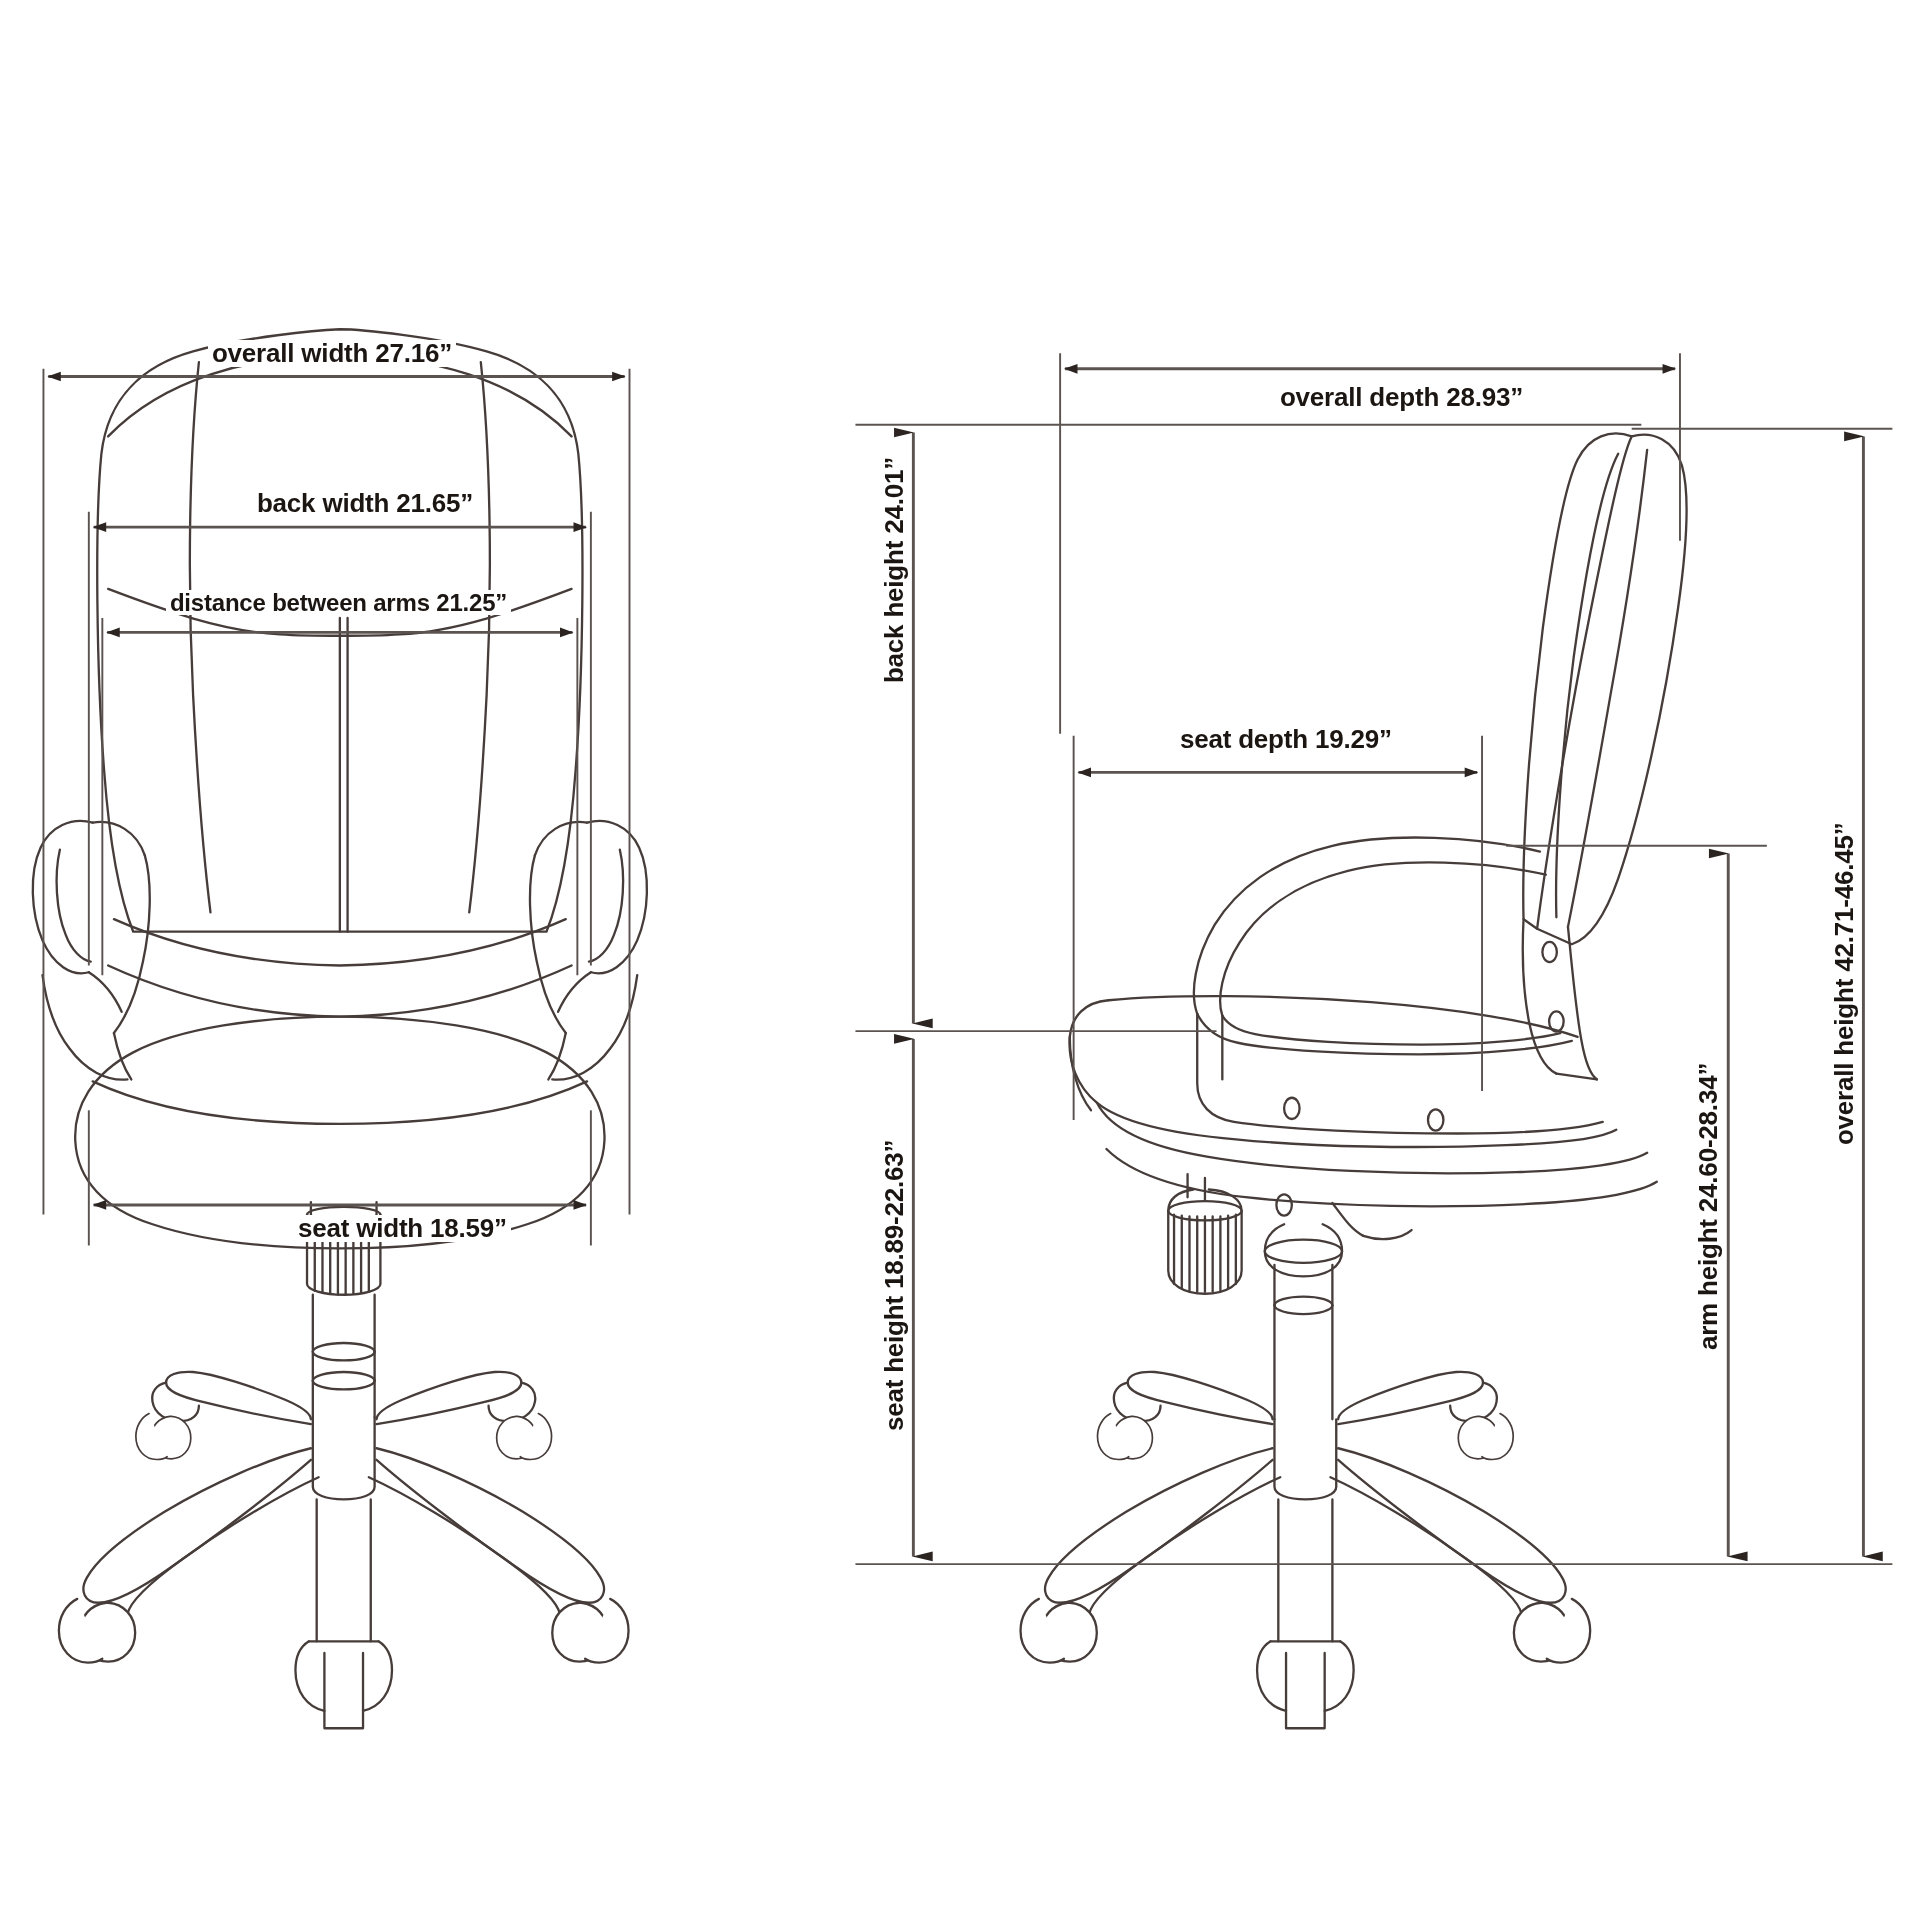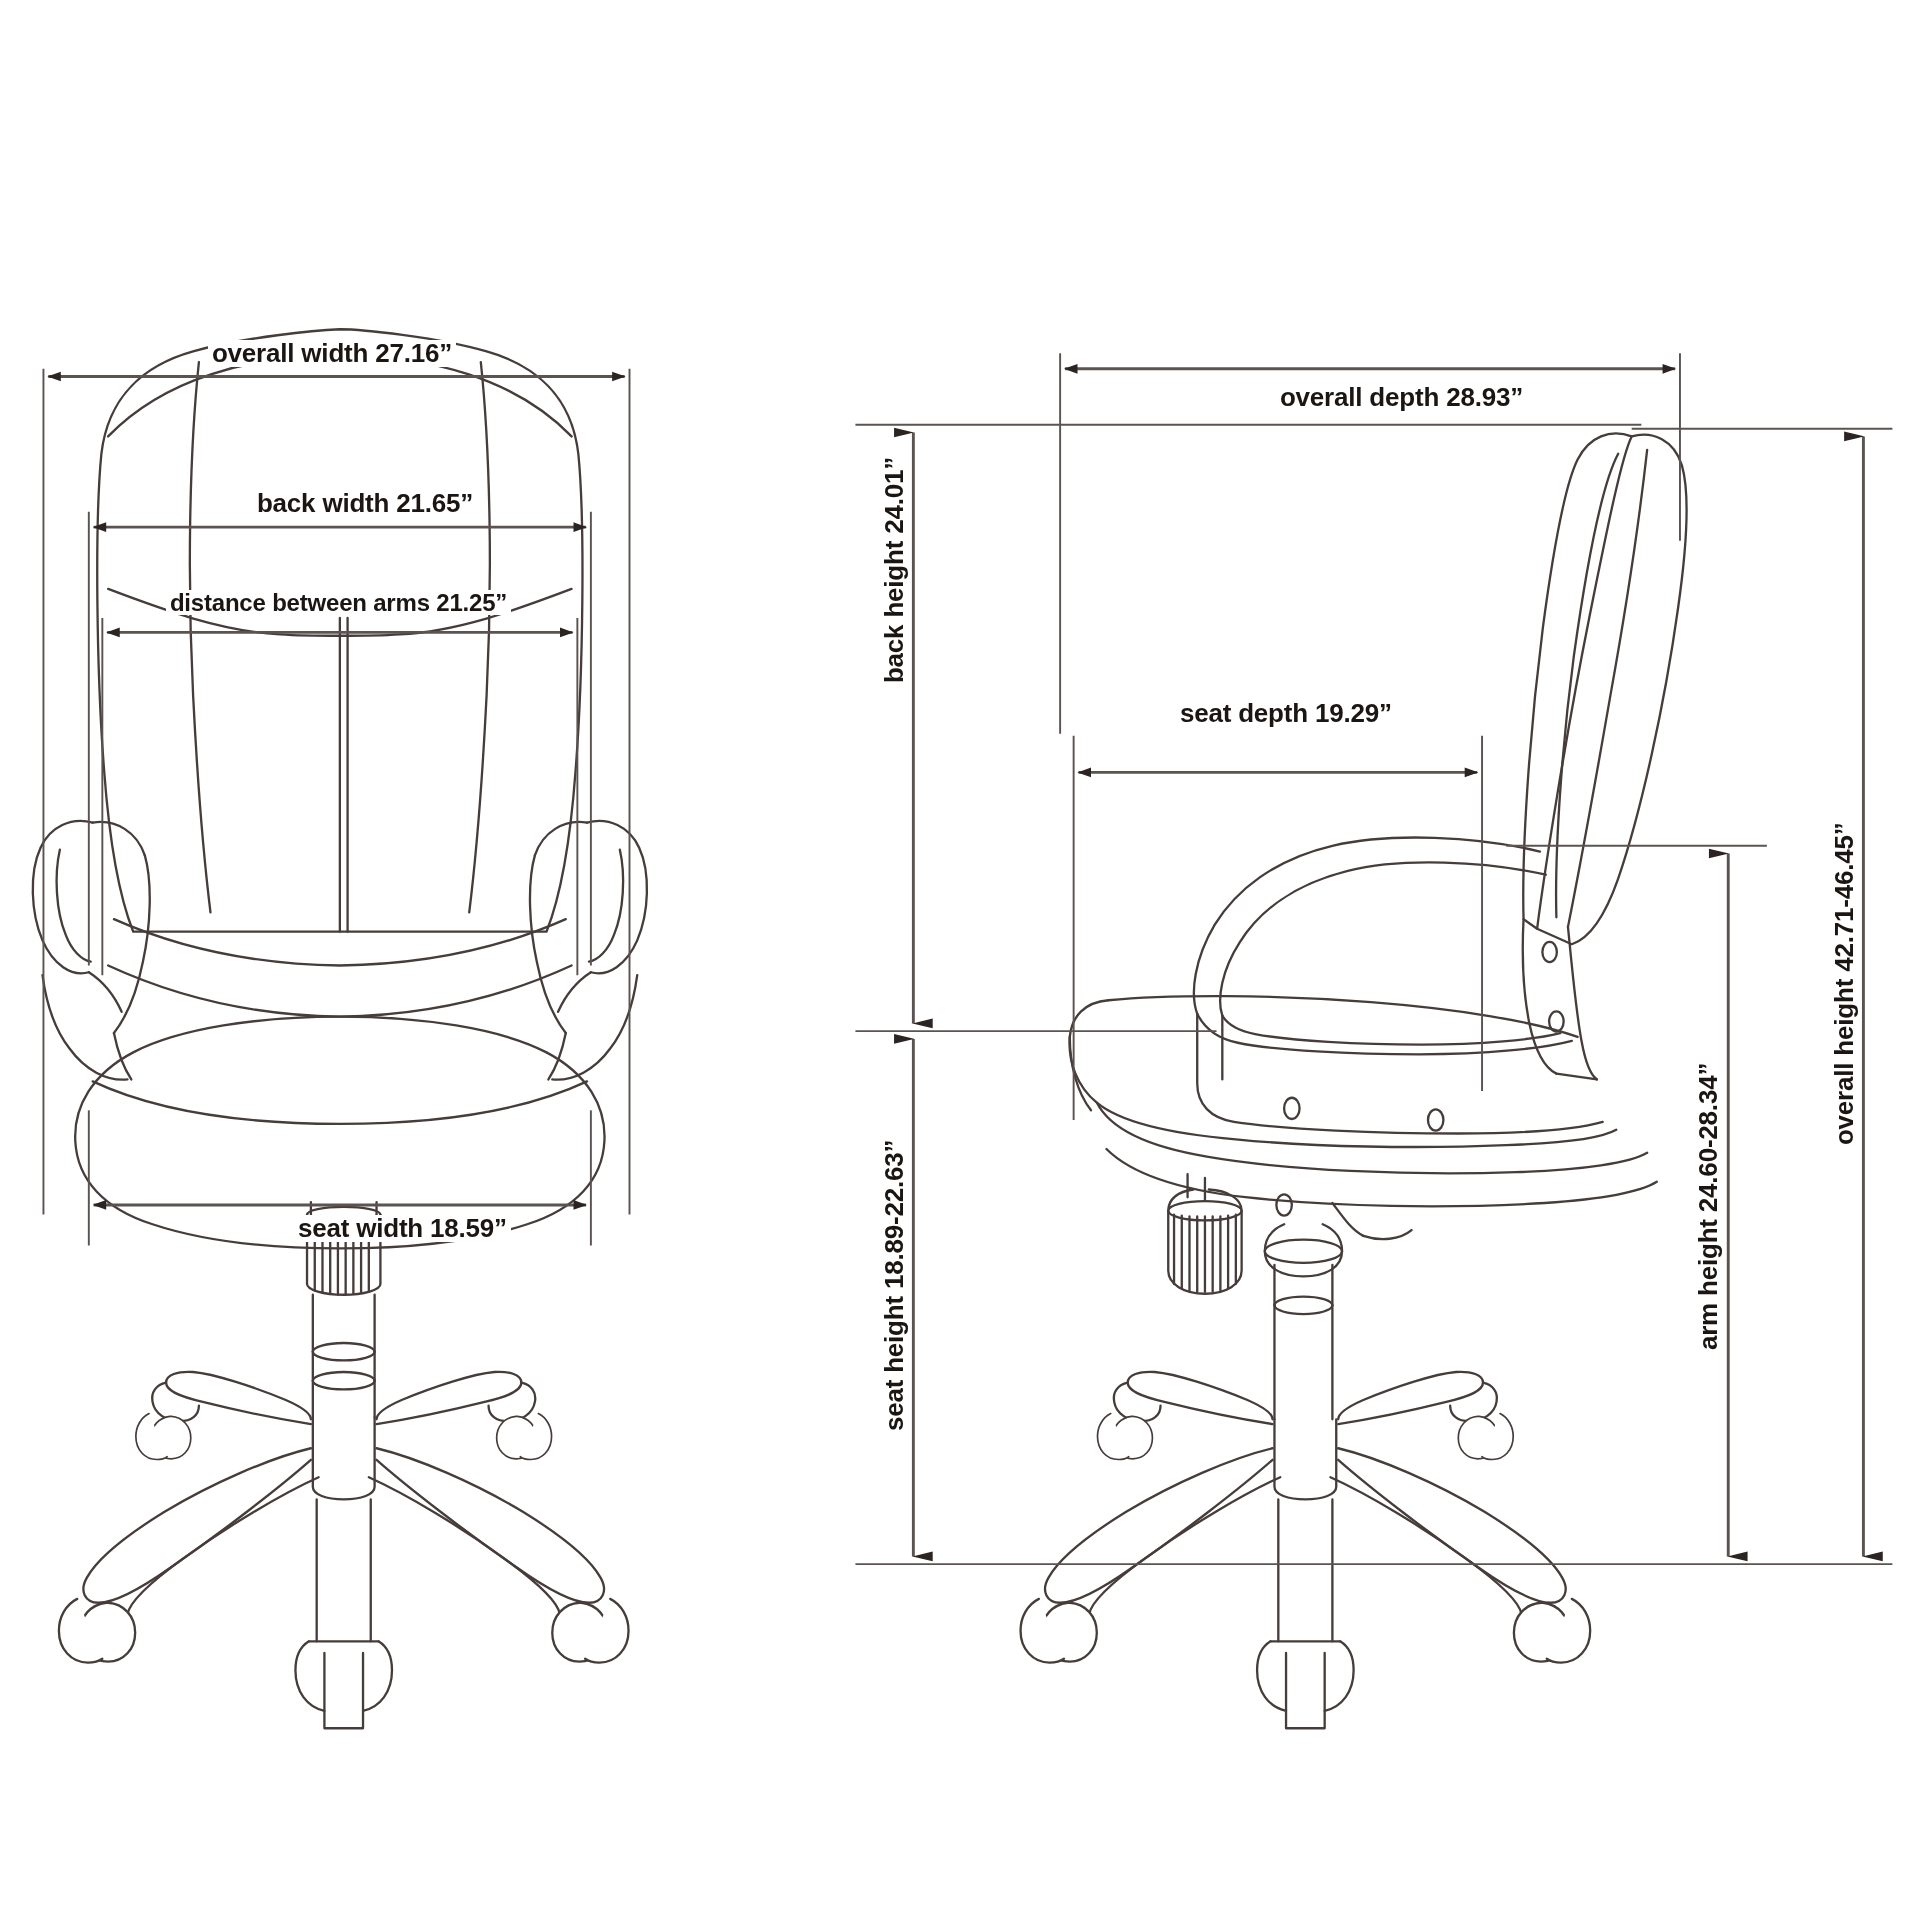--- a/index.html
+++ b/index.html
@@ -344,21 +344,21 @@
   <div class="lbl big" style="left:208px; top:340px;">overall width 27.16”</div>
 
   <div class="lbl big" style="left:253px; top:490px;text-align:center;">back width 21.65”</div>
 
   <div class="lbl" style="left:166px; top:566px;margin-top:24px;">distance between arms 21.25”</div>
 
   <div class="lbl big" style="left:294px; top:1215px;">seat width 18.59”</div>
 
   <div class="lbl big" style="left:1276px; top:340px;margin-top:44px;">overall depth 28.93”</div>
 
-  <div class="lbl big" style="left:1176px; top:700px;">seat depth 19.29”</div>
+  <div class="lbl big" style="left:1176px; top:726px;">seat depth 19.29”</div>
 
   <div class="lbl rot big" style="left:881px; top:687px;">back height 24.01”</div>
 
   <div class="lbl rot big" style="left:881px; top:1435px;">seat height 18.89-22.63”</div>
 
   <div class="lbl rot big" style="left:1695px; top:1354px;">arm height 24.60-28.34”</div>
 
   <div class="lbl rot big" style="left:1831px; top:1149px;">overall height 42.71-46.45”</div>
 
 </div>

